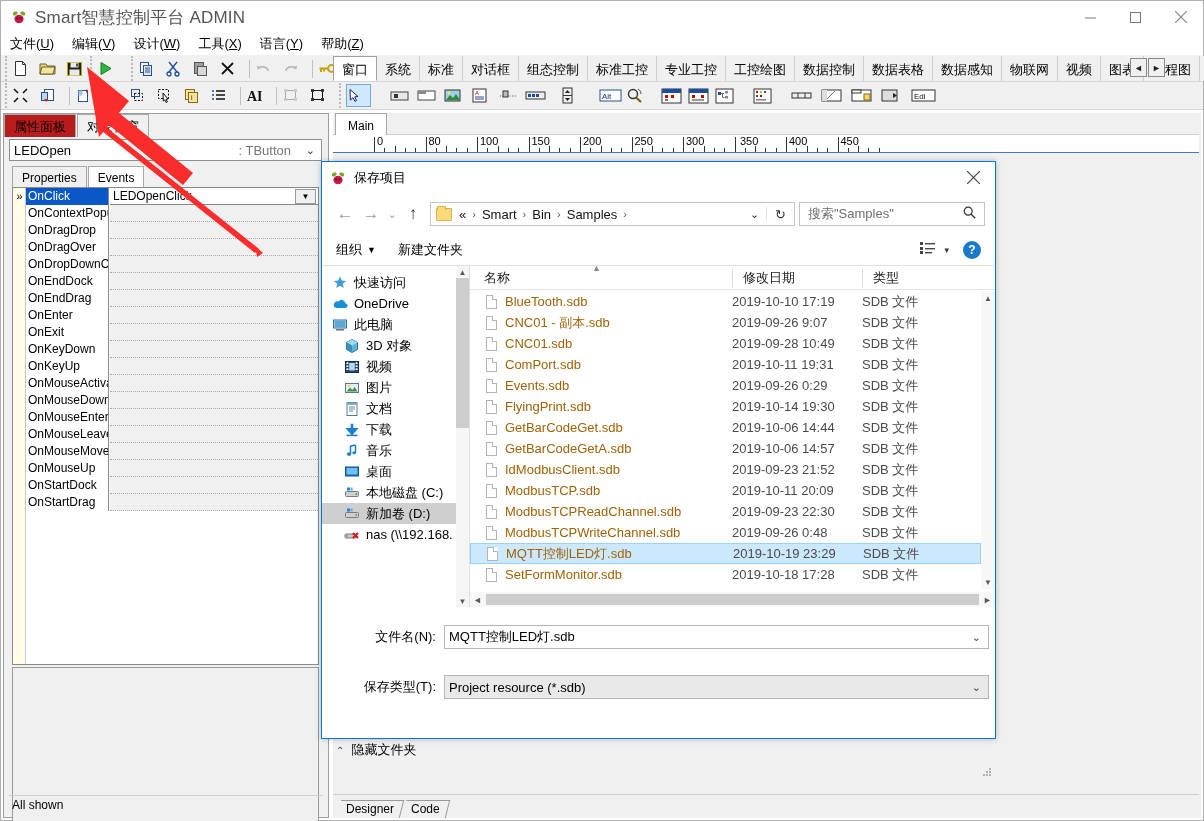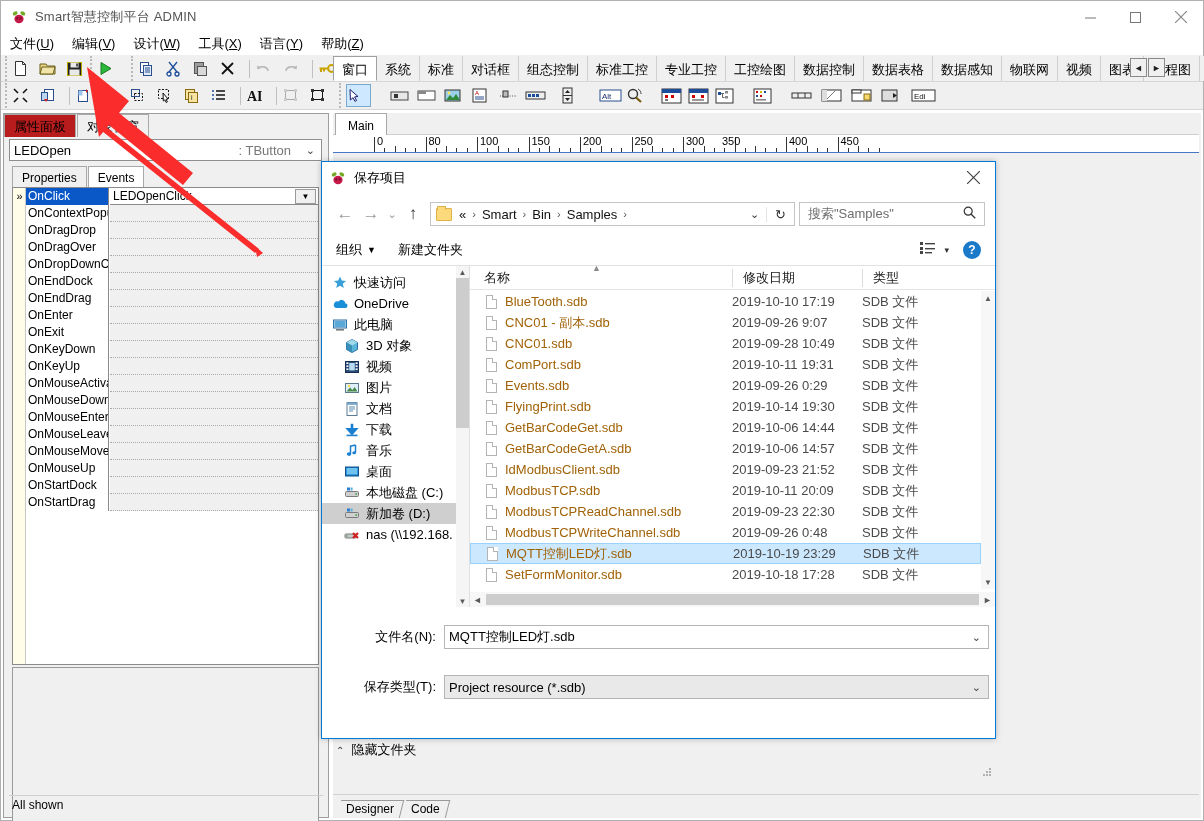--- a/index.html
+++ b/index.html
@@ -21,21 +21,21 @@
   .titlebar {
     position: absolute; left: 0; top: 0; width: 1202px; height: 32px;
     background: #ffffff;
     display: flex; align-items: center;
   }
   .title-icon {
     width: 16px; height: 16px; margin-left: 10px; margin-right: 8px;
     position: relative;
   }
   .title-text {
-    font-size: 13px; color: #555; letter-spacing: .2px;
+    font-size: 17px; color: #555; letter-spacing: .2px;
   }
   .win-btns {
     position: absolute; right: 0; top: 0; height: 32px; display: flex;
   }
   .win-btn {
     width: 45px; height: 32px; display: flex; align-items: center; justify-content: center;
     color: #666;
   }
   .win-btn svg { display: block; }
 
@@ -883,21 +883,21 @@
           <div class="ruler-tick" style="left: 319.1px; height: 6px;"></div>
           <div class="ruler-tick" style="left: 329.4px; height: 4px;"></div>
           <div class="ruler-tick" style="left: 339.7px; height: 4px;"></div>
           <div class="ruler-tick" style="left: 350px; height: 15px;"></div>
           <div class="ruler-lbl" style="left: 353px;">300</div>
           <div class="ruler-tick" style="left: 360.3px; height: 4px;"></div>
           <div class="ruler-tick" style="left: 370.6px; height: 6px;"></div>
           <div class="ruler-tick" style="left: 380.9px; height: 4px;"></div>
           <div class="ruler-tick" style="left: 391.2px; height: 4px;"></div>
           <div class="ruler-tick" style="left: 401.5px; height: 15px;"></div>
-          <div class="ruler-lbl" style="left: 389px;">350</div>
+          <div class="ruler-lbl" style="left: 407px;">350</div>
           <div class="ruler-tick" style="left: 411.8px; height: 4px;"></div>
           <div class="ruler-tick" style="left: 422.1px; height: 6px;"></div>
           <div class="ruler-tick" style="left: 432.4px; height: 4px;"></div>
           <div class="ruler-tick" style="left: 442.7px; height: 4px;"></div>
           <div class="ruler-tick" style="left: 453px; height: 15px;"></div>
           <div class="ruler-lbl" style="left: 456px;">400</div>
           <div class="ruler-tick" style="left: 463.3px; height: 4px;"></div>
           <div class="ruler-tick" style="left: 473.6px; height: 6px;"></div>
           <div class="ruler-tick" style="left: 483.9px; height: 4px;"></div>
           <div class="ruler-tick" style="left: 494.2px; height: 4px;"></div>

